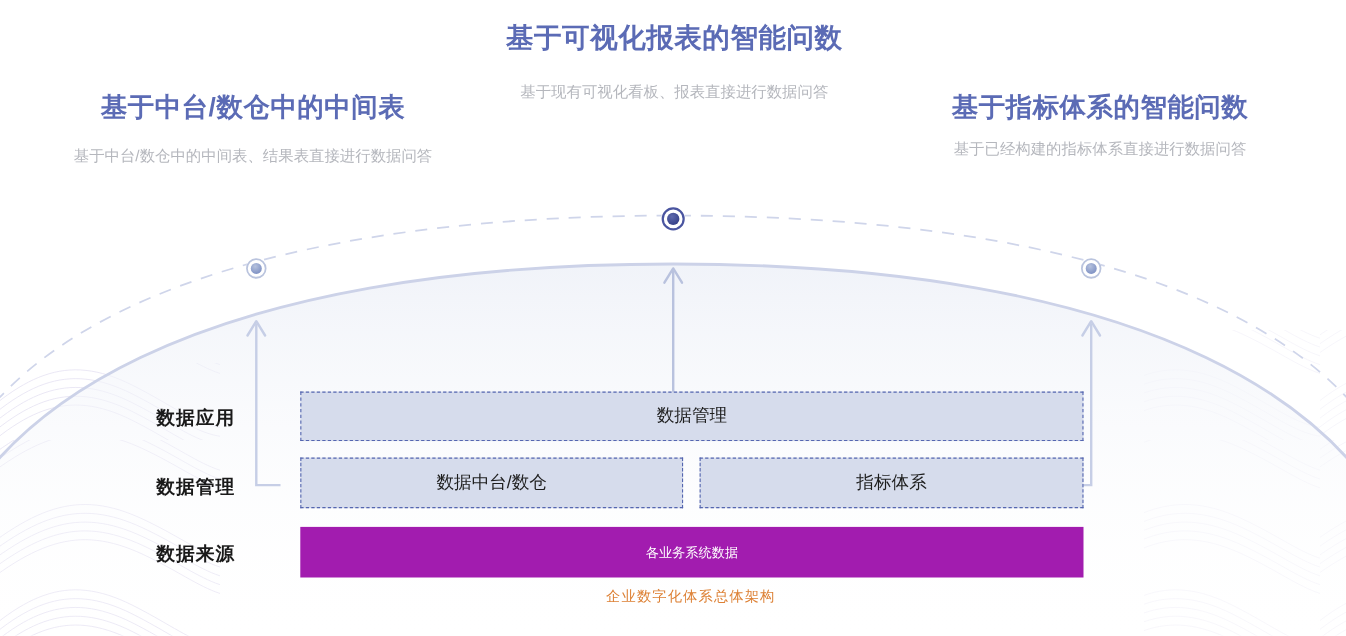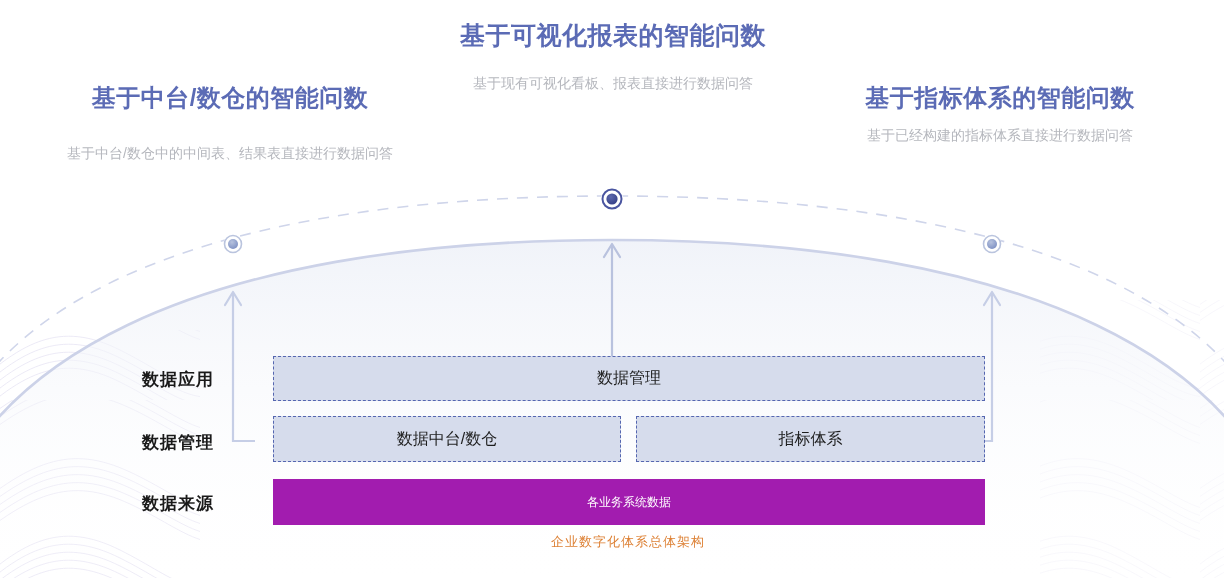--- a/index.html
+++ b/index.html
@@ -39,21 +39,21 @@
     line-height: 1.2;
   }
   .callout-sub {
     color: #b5b7bd;
     white-space: nowrap;
     line-height: 1.2;
   }
 
   #callout-left { left: 0px; top: 84px; width: 460px; }
   #callout-left .callout-title { font-size: 24px; }
-  #callout-left .callout-sub { font-size: 14px; margin-top: 32px; }
+  #callout-left .callout-sub { font-size: 14px; margin-top: 20px; }
 
   #callout-center { left: 403px; top: 20px; width: 420px; }
   #callout-center .callout-title { font-size: 25px; }
   #callout-center .callout-sub { font-size: 14px; margin-top: 25px; }
 
   #callout-right { left: 770px; top: 84px; width: 460px; }
   #callout-right .callout-title { font-size: 24px; }
   #callout-right .callout-sub { font-size: 14px; margin-top: 14px; }
 
   
@@ -200,21 +200,21 @@
       <path d="M 604,257 L 612,244 L 620,257" stroke-linecap="round" stroke-linejoin="round"></path>
     </g>
 
     <g stroke="#c6cee6" stroke-width="2.2" fill="none">
       <path d="M 968,441 L 992,441 L 992,294"></path>
       <path d="M 984,305 L 992,292 L 1000,305" stroke-linecap="round" stroke-linejoin="round"></path>
     </g>
   </svg>
 
   <div class="callout" id="callout-left">
-    <div class="callout-title">基于中台/数仓的智能问数</div>
+    <div class="callout-title">基于中台/数仓中的中间表</div>
     <div class="callout-sub">基于中台/数仓中的中间表、结果表直接进行数据问答</div>
   </div>
 
   <div class="callout" id="callout-center">
     <div class="callout-title">基于可视化报表的智能问数</div>
     <div class="callout-sub">基于现有可视化看板、报表直接进行数据问答</div>
   </div>
 
   <div class="callout" id="callout-right">
     <div class="callout-title">基于指标体系的智能问数</div>

